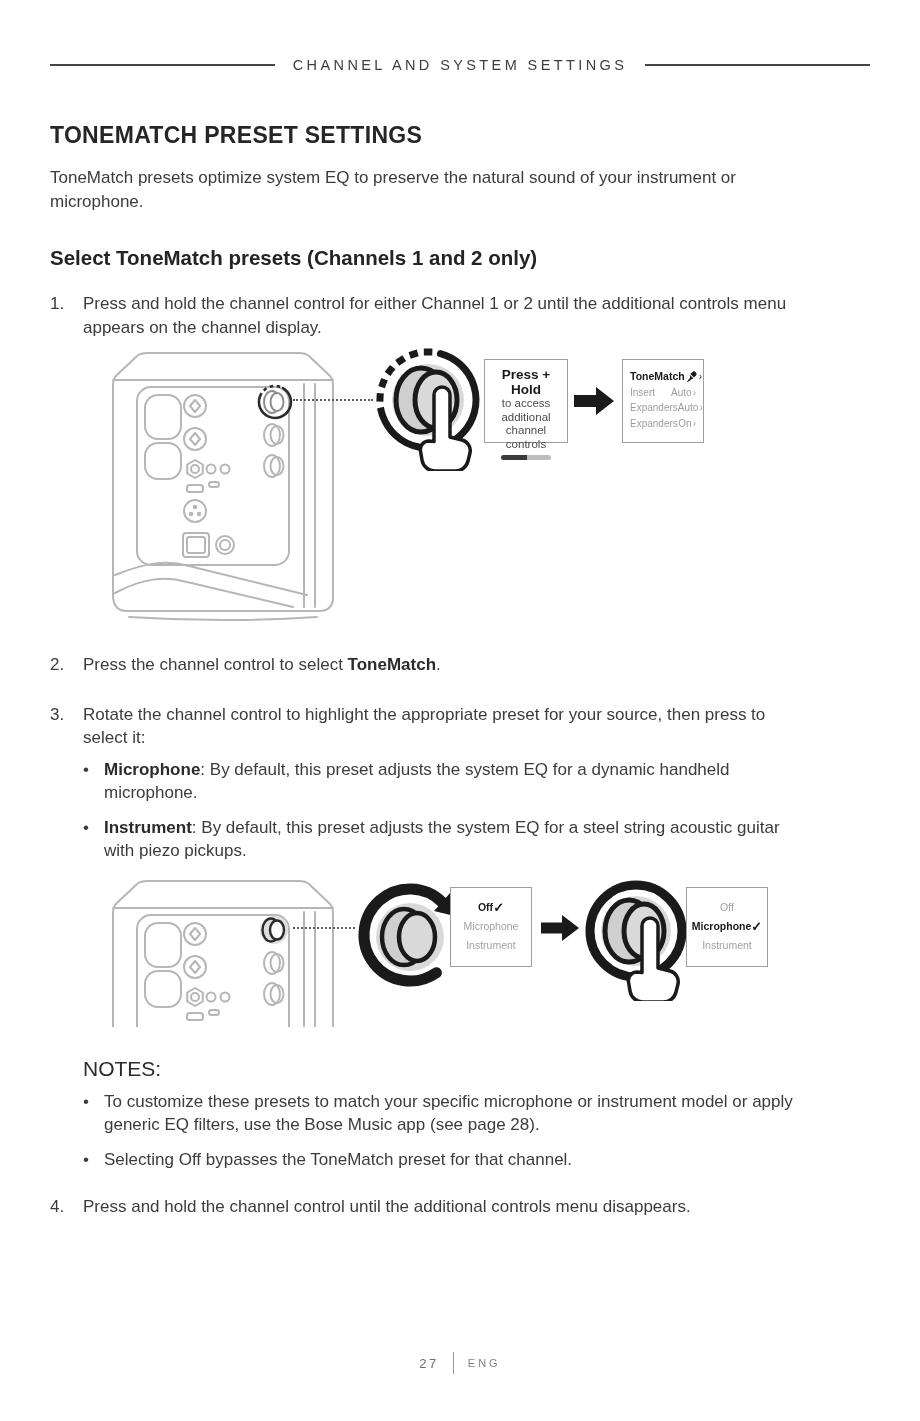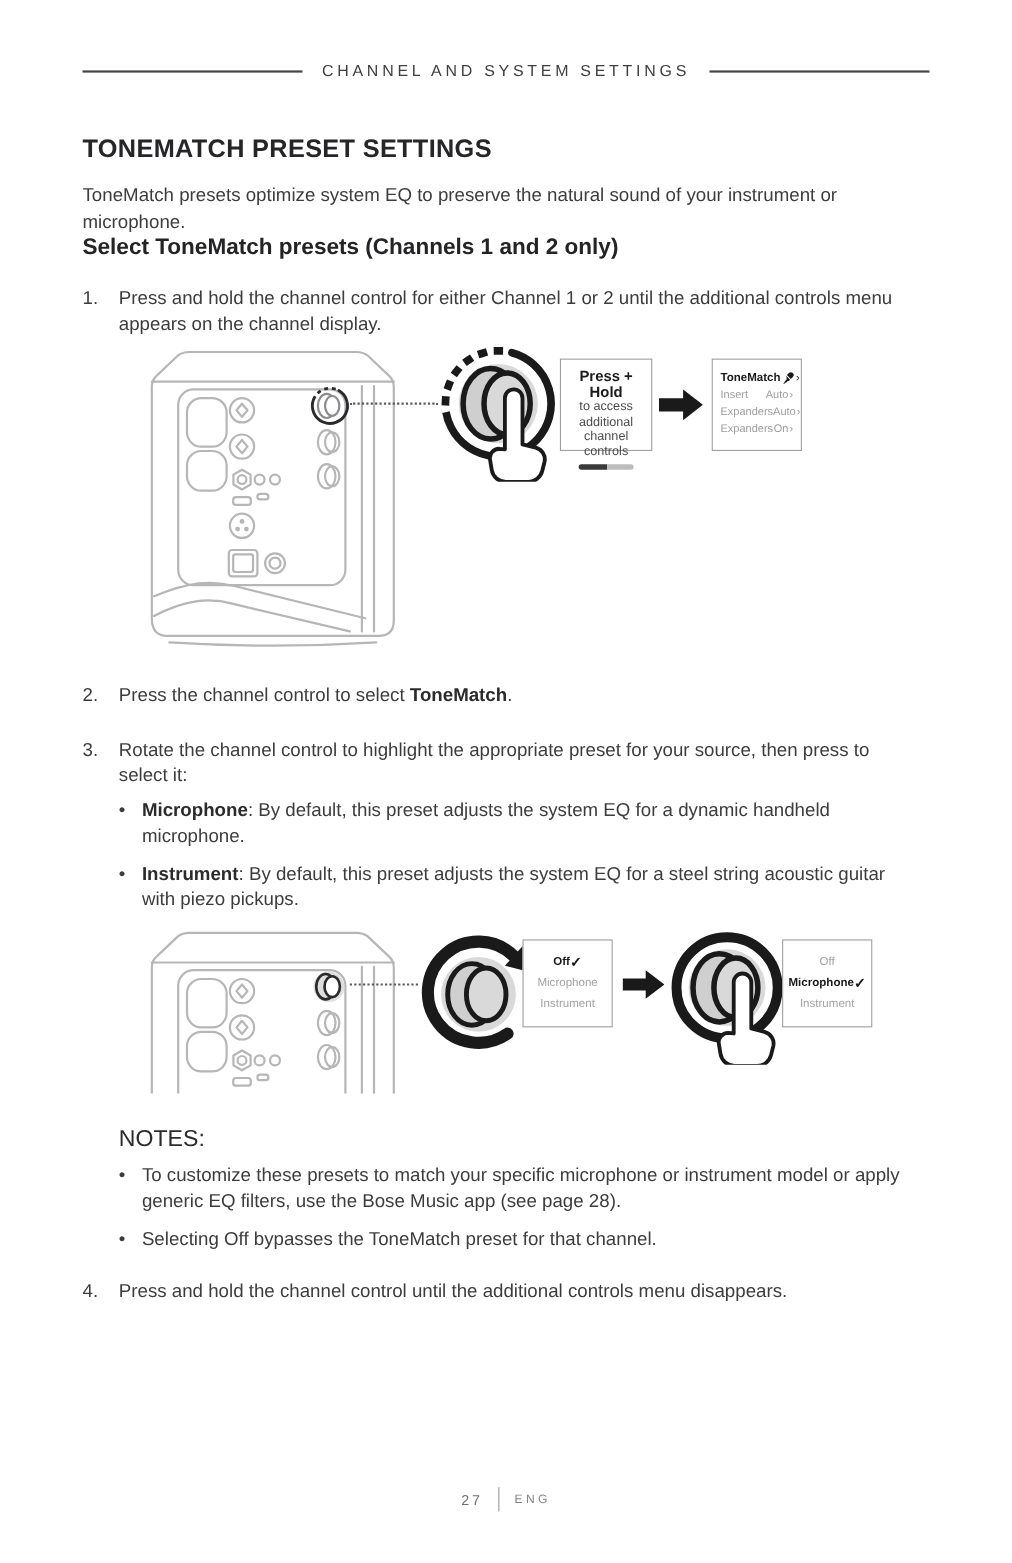--- a/index.html
+++ b/index.html
@@ -1,27 +1,27 @@
 <!DOCTYPE html>
 <html><head>
 <meta charset="utf-8">
 <style>
   * { margin:0; padding:0; box-sizing:border-box; }
   html,body { background:#ffffff; }
   body { width:920px; height:1421px; font-family:"Liberation Sans", sans-serif; color:#3c3c3e; position:relative; }
-  .page { width:920px; height:1381px; padding:56px 75px 0; position:relative; overflow:hidden; }
+  .page { width:920px; height:1381px; padding:56px 50px 0; position:relative; overflow:hidden; }
 
   
   .doc-header { display:flex; align-items:center; height:18px; }
   .doc-header .rule { flex:1; height:2px; background:#454547; }
   .doc-header .hdr-text { margin:0 18px; font-size:14.5px; letter-spacing:3.4px; color:#3e3e40; white-space:nowrap; }
 
   h1.title { margin-top:48px; font-size:23px; font-weight:700; letter-spacing:.3px; color:#262628; }
   p.intro { margin-top:17px; font-size:17px; line-height:23.5px; color:#3c3c3e; max-width:720px; }
-  h2.section { font-size:20.5px; font-weight:700; color:#242426; }
+  h2.section { margin-top:33px; font-size:20.5px; font-weight:700; color:#242426; }
 
   .step { display:flex; margin-top:22px; font-size:17px; line-height:23.5px; }
   .step .num { width:33px; flex:0 0 33px; }
   .step .txt { flex:1; max-width:720px; }
   .step .txt b, .preset b, .notes-title { color:#2b2b2d; }
 
   .bullets { margin-left:33px; }
   .preset { display:flex; margin-top:8px; font-size:17px; line-height:23.5px; }
   .preset .dot { width:21px; flex:0 0 21px; }
   .preset .ptxt { flex:1; max-width:690px; }

